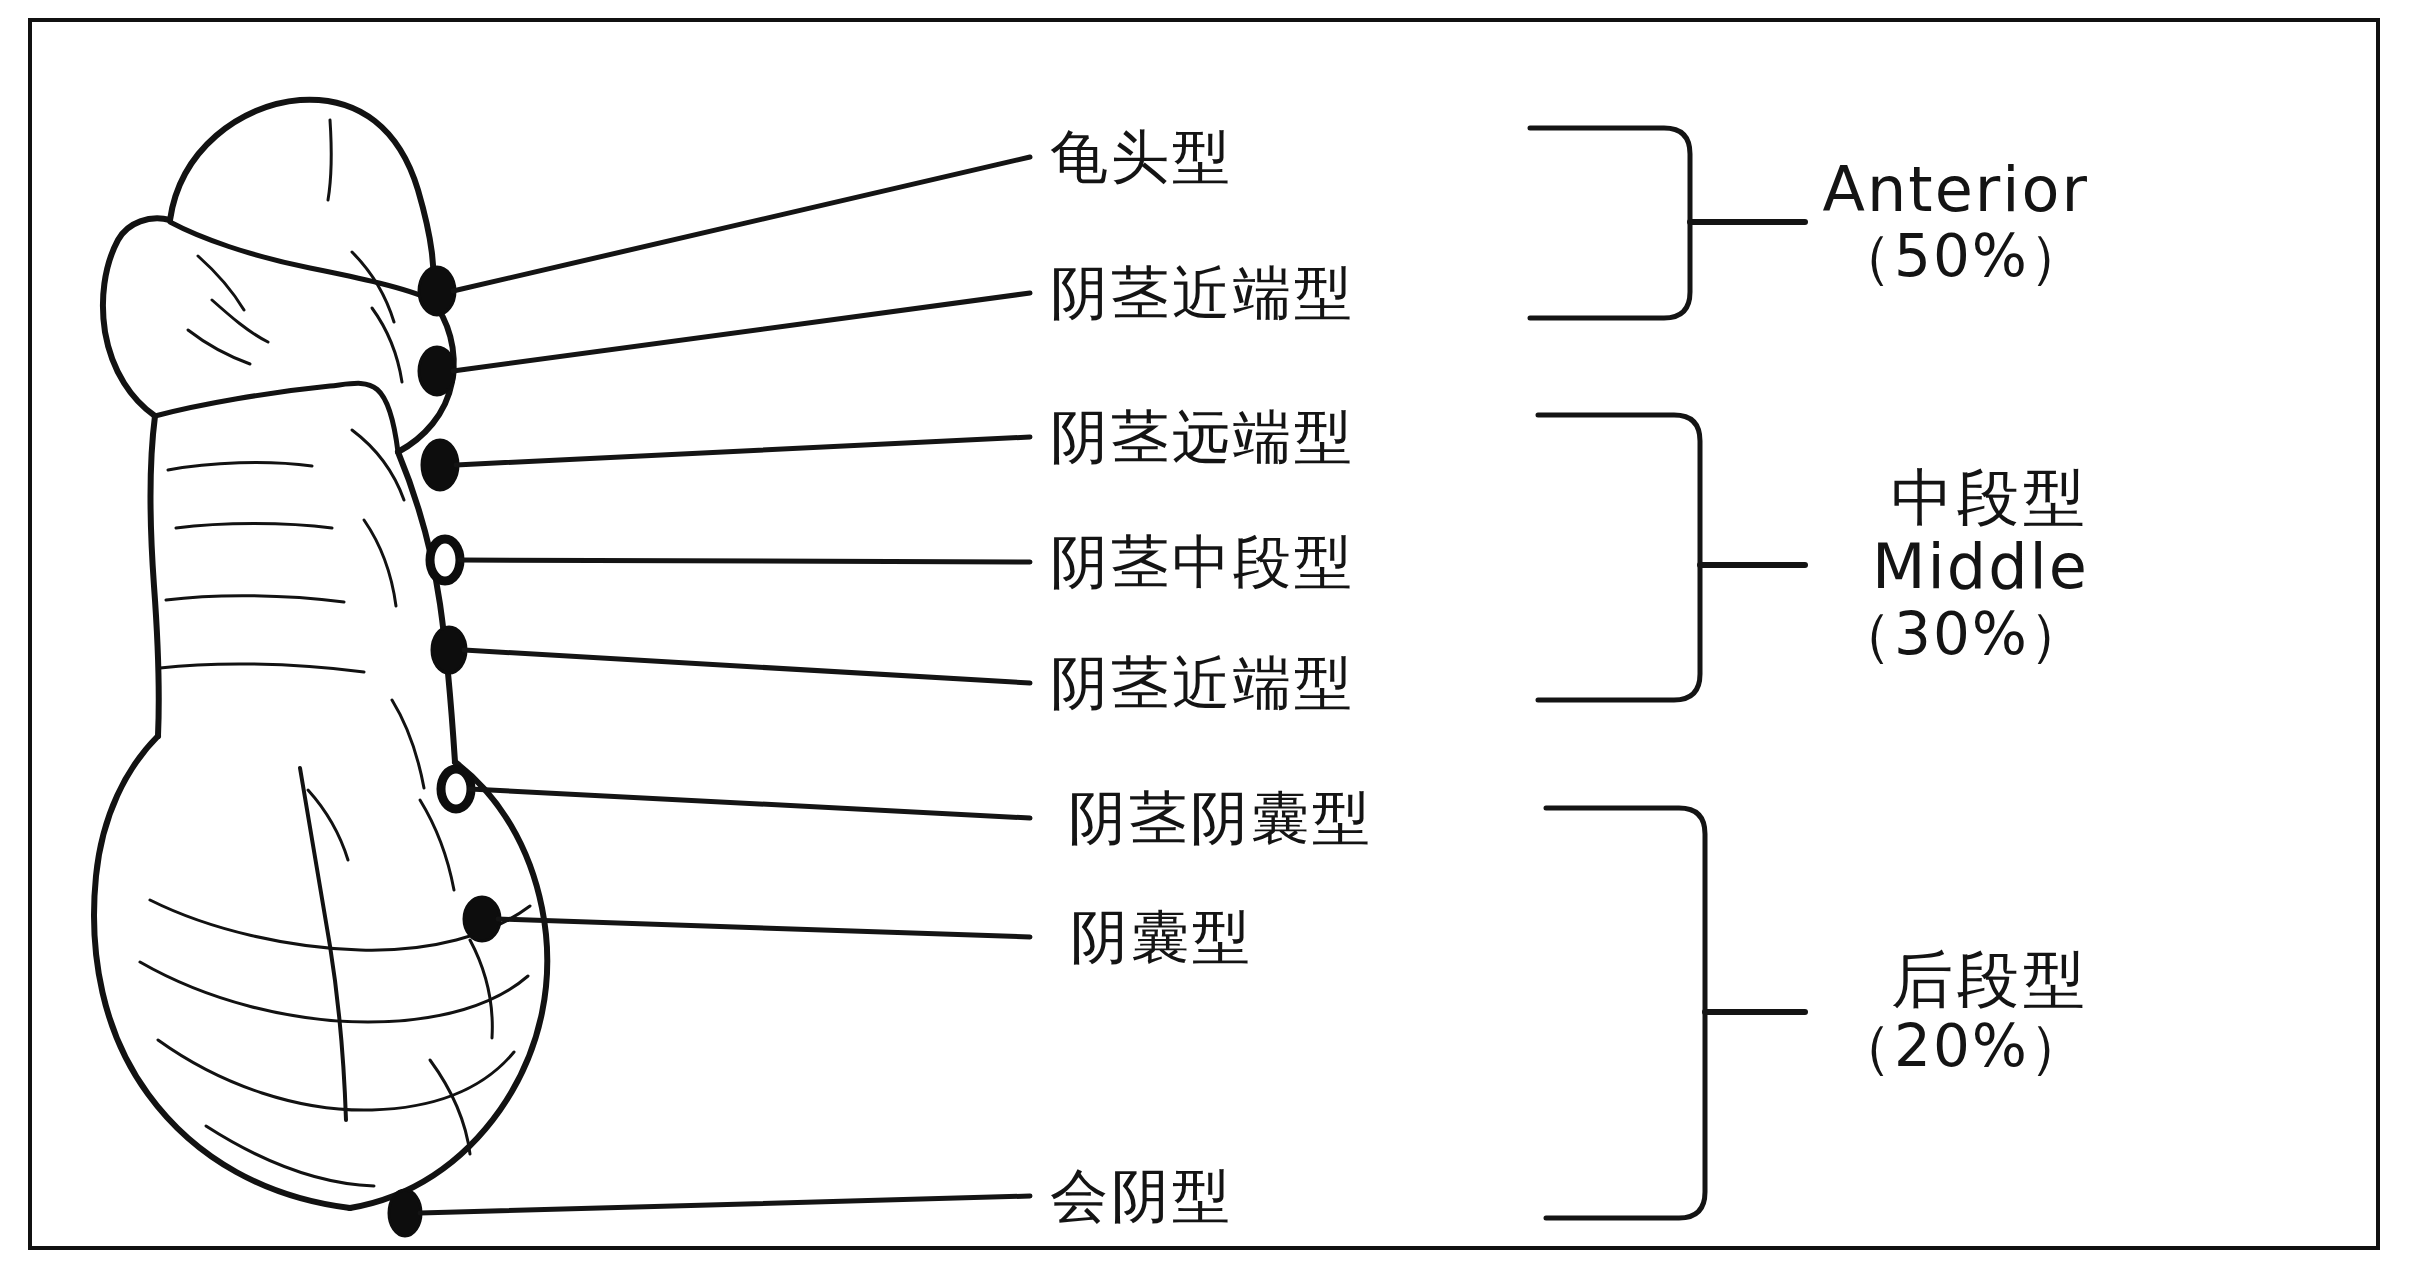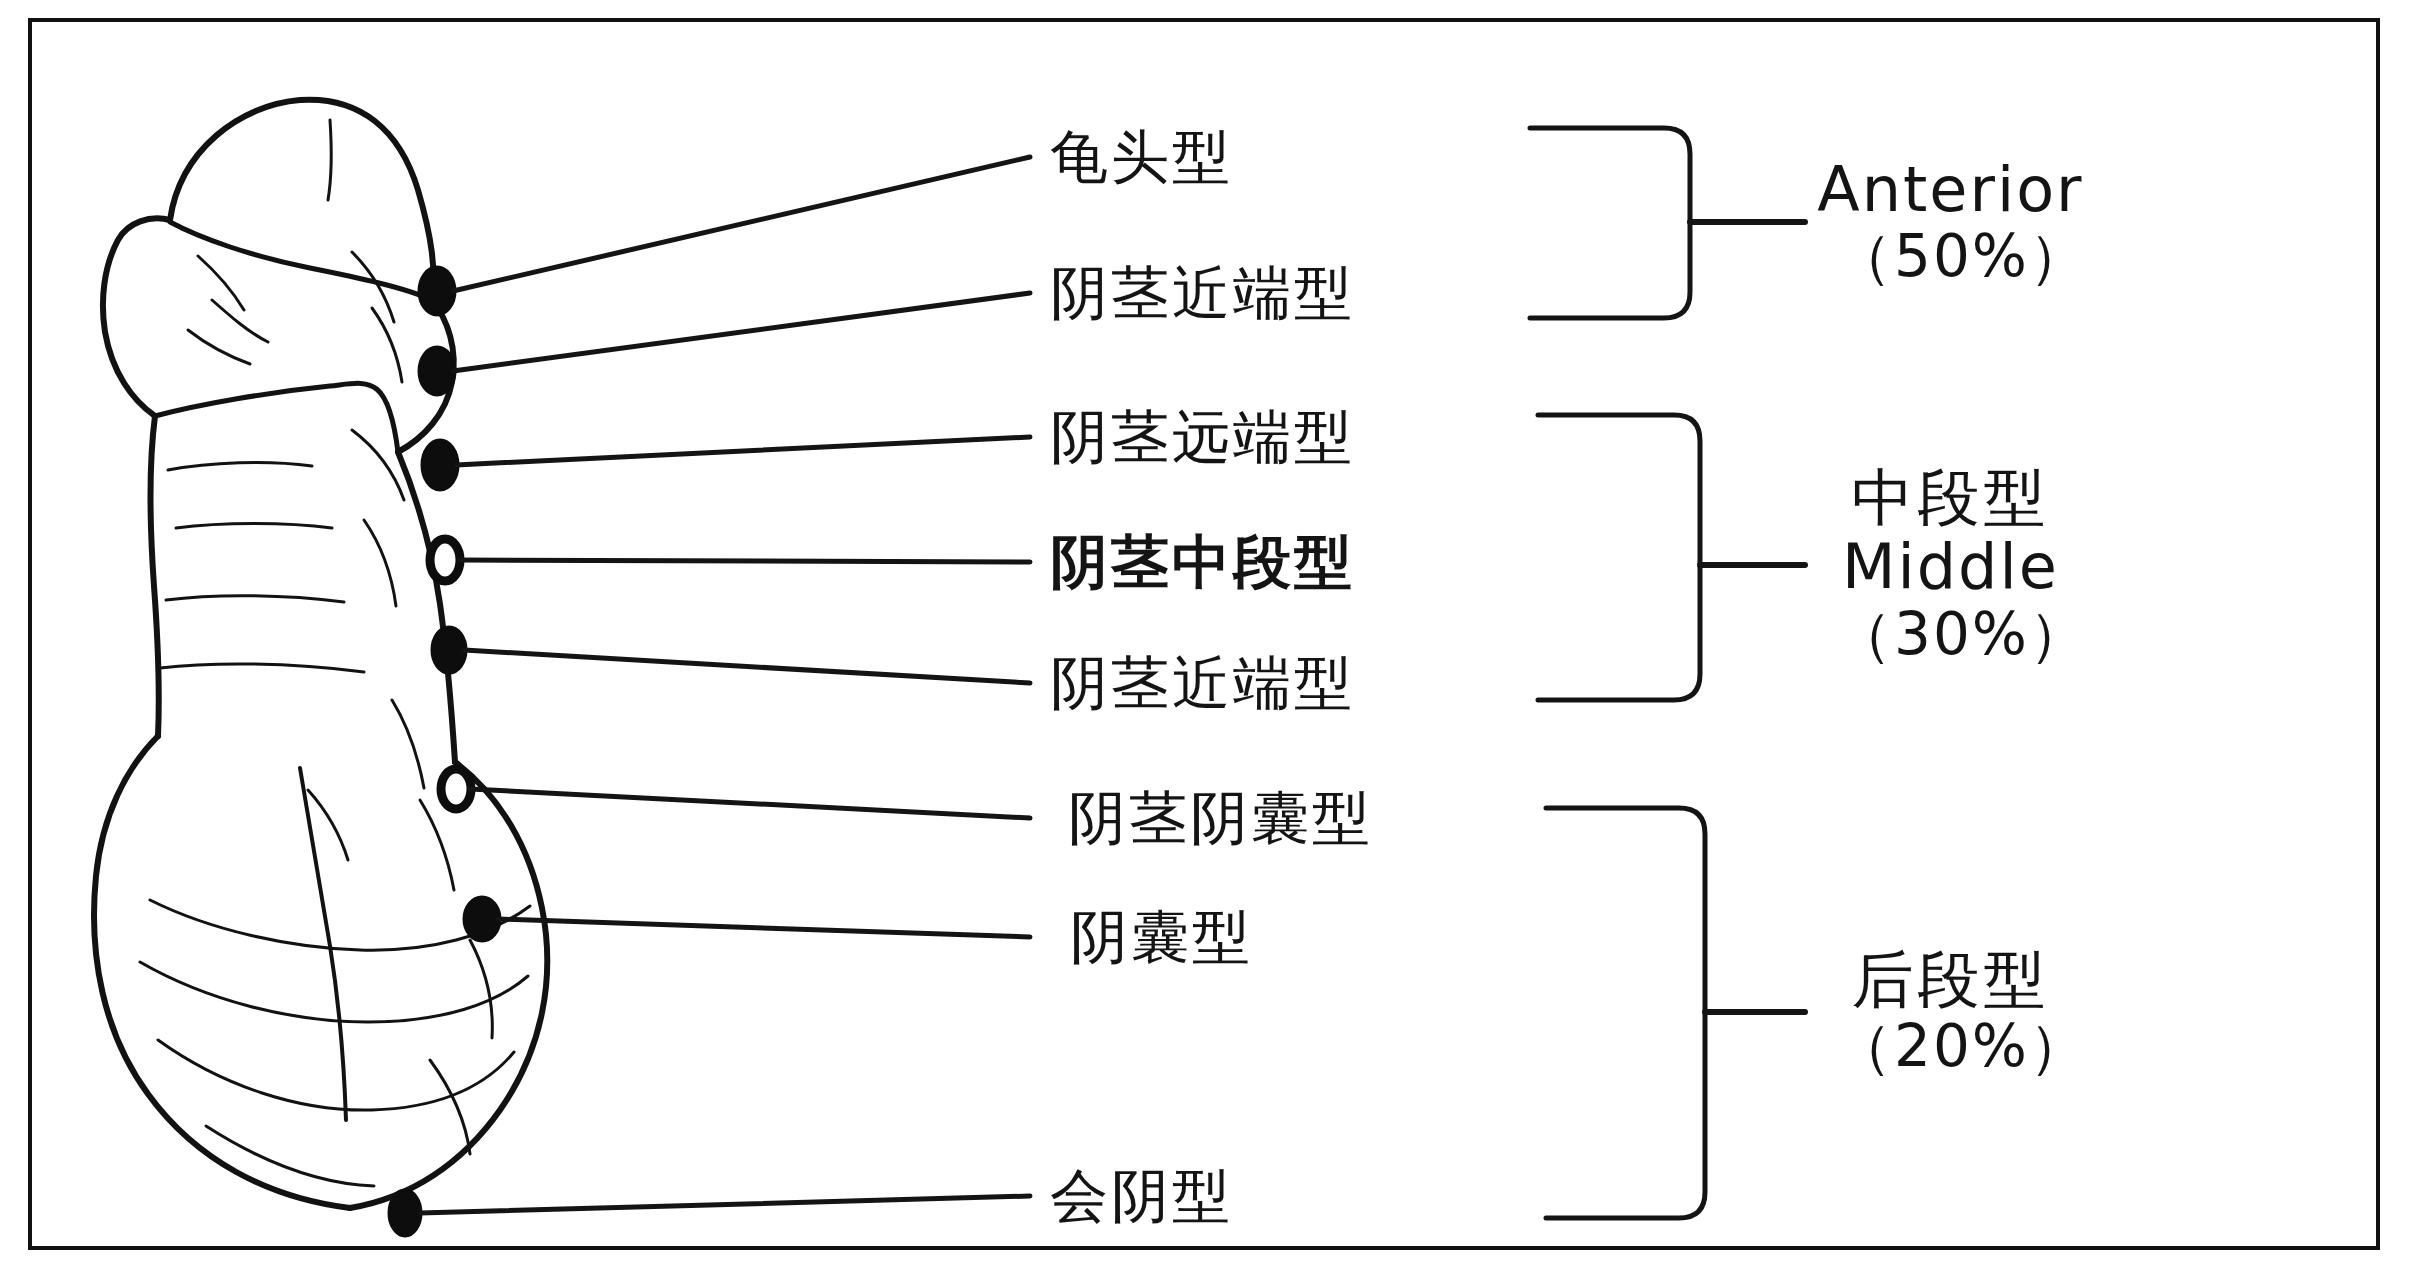--- a/index.html
+++ b/index.html
@@ -42,21 +42,21 @@
   }
   .type-label {
     font-size: 58px;
     letter-spacing: 3px;
     transform: translateY(-50%);
   }
   .group-block {
     position: absolute;
     transform: translateY(-50%);
     color: #141414;
-    text-align: center;
+    text-align: right;
   }
   .group-line {
     display: block;
     white-space: nowrap;
     line-height: 1.12;
   }
   .g-en {
     font-size: 62px;
     letter-spacing: 2px;
   }
@@ -146,21 +146,21 @@
         <line x1="1700" y1="565" x2="1805" y2="565" stroke="#141414" stroke-width="6" stroke-linecap="round"></line>
         <path d="M 1546 808 L 1679 808 Q 1705 808 1705 834 L 1705 1192 Q 1705 1218 1679 1218 L 1546 1218" fill="none" stroke="#141414" stroke-width="5" stroke-linecap="round"></path>
         <line x1="1705" y1="1012" x2="1805" y2="1012" stroke="#141414" stroke-width="6" stroke-linecap="round"></line>
       </g>
   </svg>
 
   <div id="labels">
       <div class="lbl type-label" style="left: 1050px; top: 157px;">龟头型</div>
       <div class="lbl type-label" style="left: 1050px; top: 293px;">阴茎近端型</div>
       <div class="lbl type-label" style="left: 1050px; top: 437px;">阴茎远端型</div>
-      <div class="lbl type-label" style="left: 1050px; top: 562px; font-weight: bold;">阴茎中段型</div>
+      <div class="lbl type-label" style="left: 1050px; top: 562px;">阴茎中段型</div>
       <div class="lbl type-label" style="left: 1050px; top: 683px;">阴茎近端型</div>
       <div class="lbl type-label" style="left: 1068px; top: 818px;">阴茎阴囊型</div>
       <div class="lbl type-label" style="left: 1050px; top: 937px; margin-left: 20px;">阴囊型</div>
       <div class="lbl type-label" style="left: 1050px; top: 1196px;">会阴型</div>
     </div>
   <div id="group-labels">
       <div class="group-block" style="left: 1812px; top: 222px;">
         <span class="group-line g-en">Anterior</span>
         <span class="group-line g-pct">（50%）</span>
       </div>

